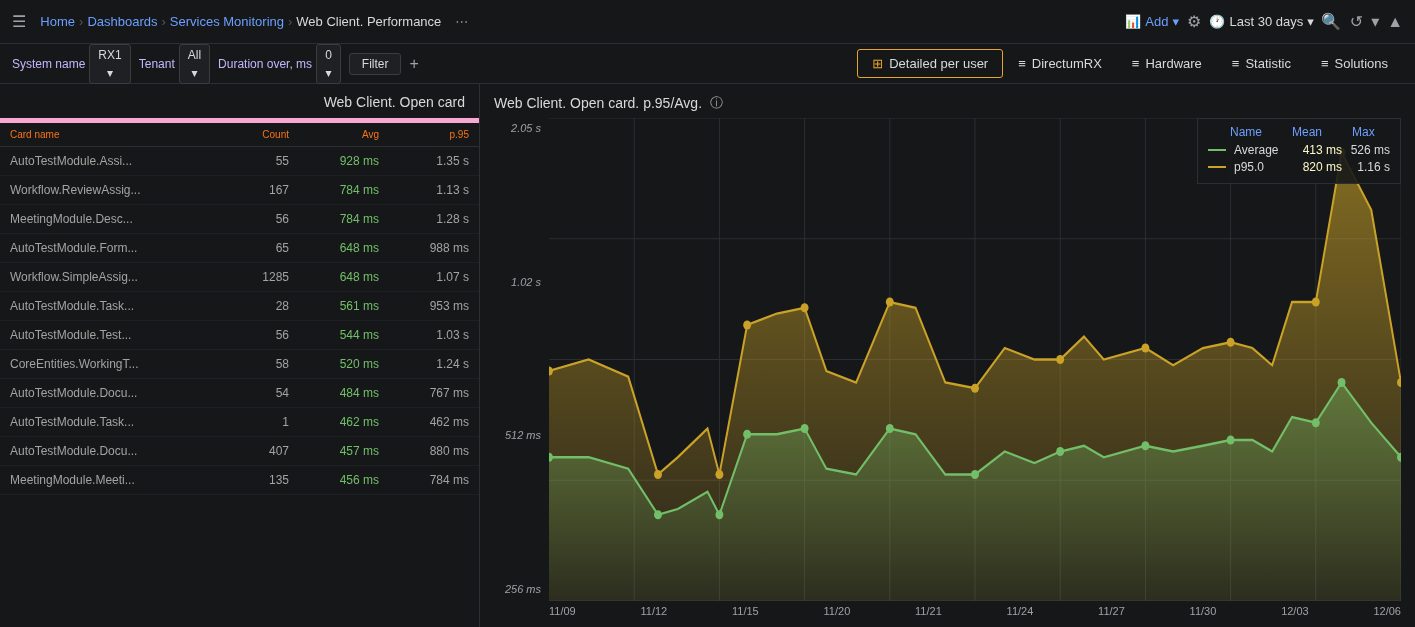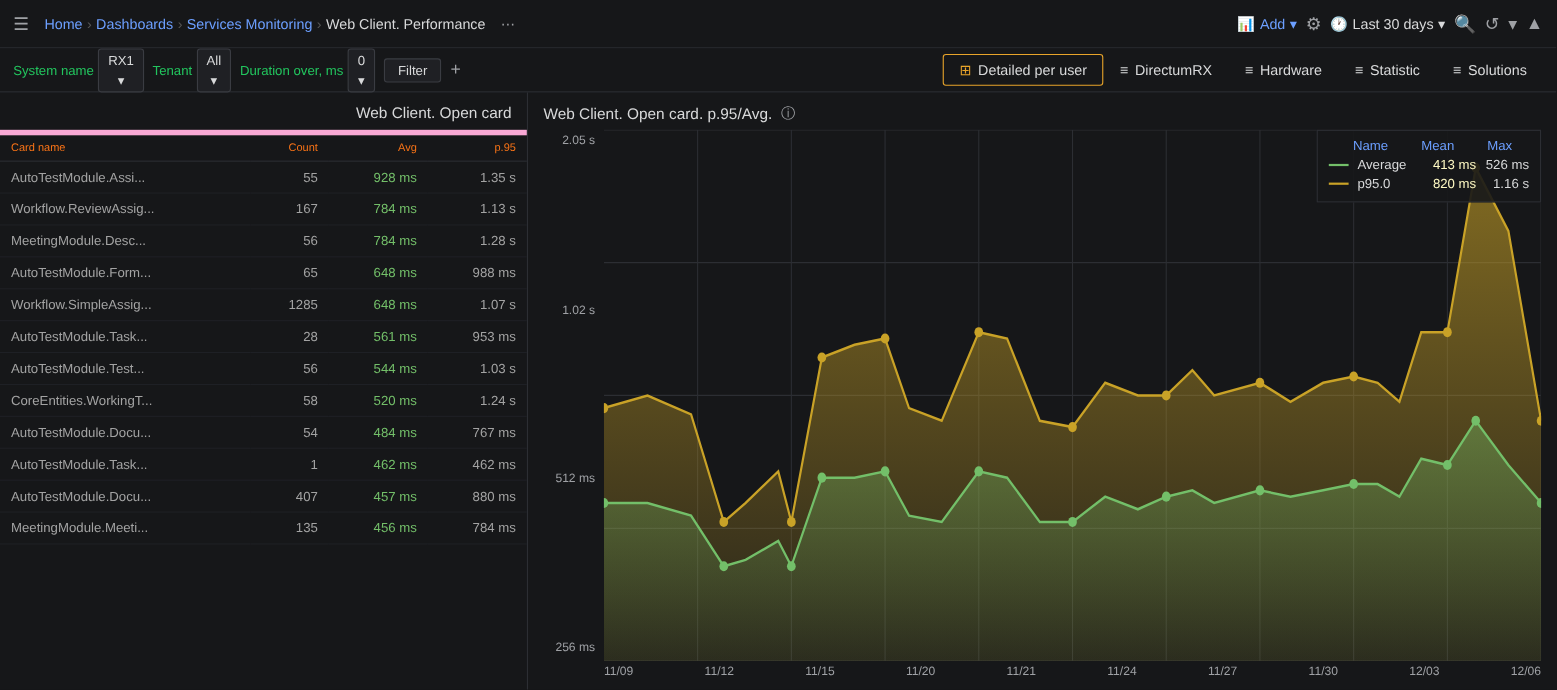--- a/index.html
+++ b/index.html
@@ -30,21 +30,21 @@
     .toolbar {
       background: #161719;
       border-bottom: 1px solid #2c2e33;
       display: flex;
       align-items: center;
       padding: 0 12px;
       height: 40px;
       gap: 8px;
     }
     .toolbar-group { display: flex; align-items: center; gap: 4px; }
-    .label-text { color: #22c55e; font-size: 12px; cursor: pointer; }
+    .label-text { color: #c4b5fd; font-size: 12px; cursor: pointer; }
     .dropdown-btn {
       background: #1f2024;
       border: 1px solid #3a3c42;
       color: #d8d9da;
       padding: 3px 8px;
       border-radius: 3px;
       cursor: pointer;
       font-size: 12px;
       display: flex; align-items: center; gap: 4px; flex-direction: column;
     }
@@ -144,21 +144,21 @@
     .chart-y-axis {
       width: 55px;
       display: flex;
       flex-direction: column;
       justify-content: space-between;
       align-items: flex-end;
       padding-right: 8px;
       padding-bottom: 22px;
       padding-top: 4px;
     }
-    .y-label { font-size: 11px; color: #9fa1a5; }
+    .y-label { font-size: 11px; color: #9fa1a5; font-style: italic; }
     .chart-main {
       flex: 1;
       display: flex;
       flex-direction: column;
     }
     .chart-svg-area {
       flex: 1;
       position: relative;
     }
     .chart-svg-area svg { width: 100%; height: 100%; }

